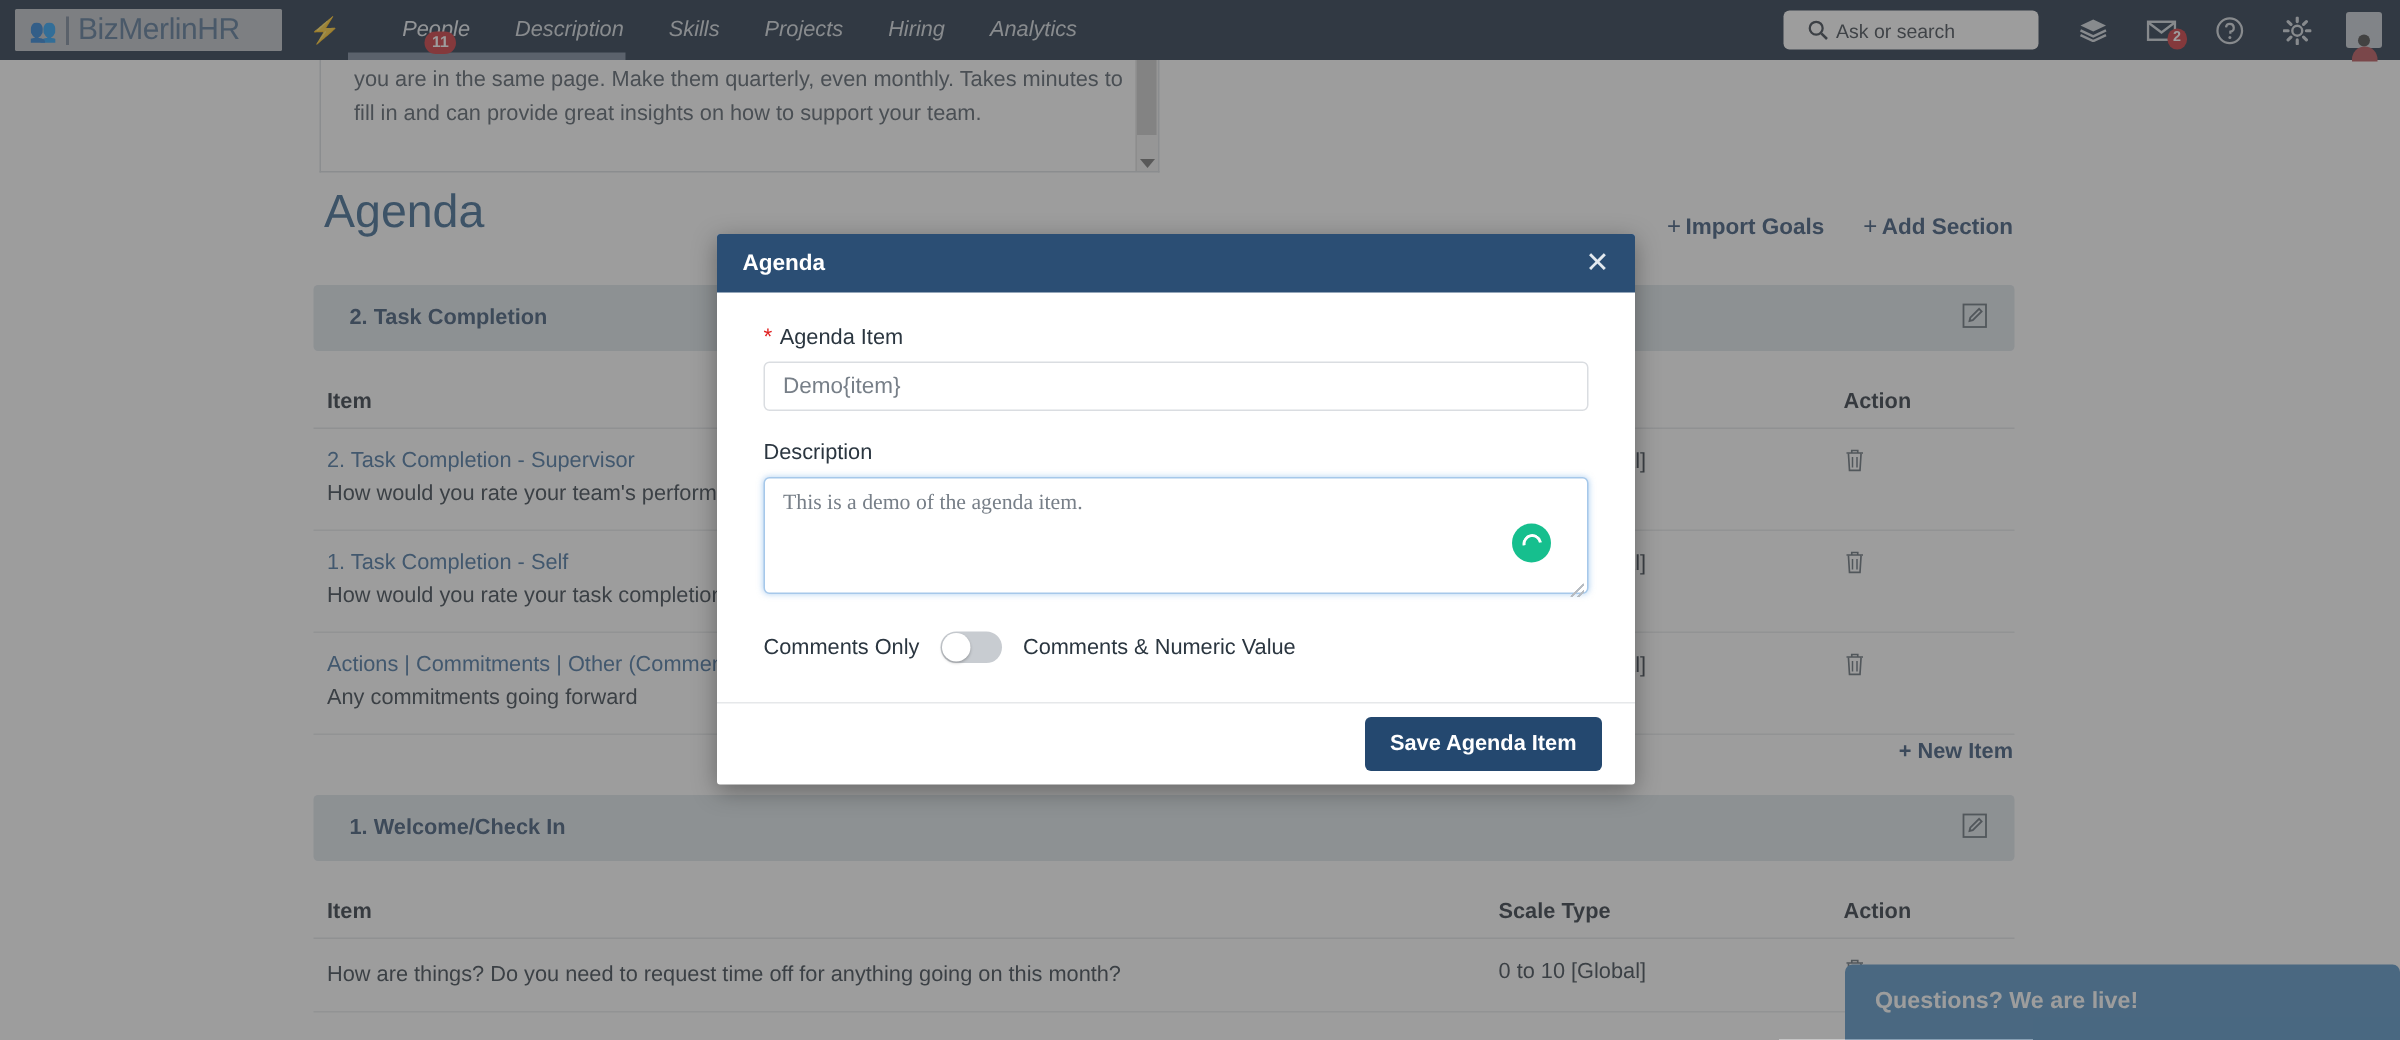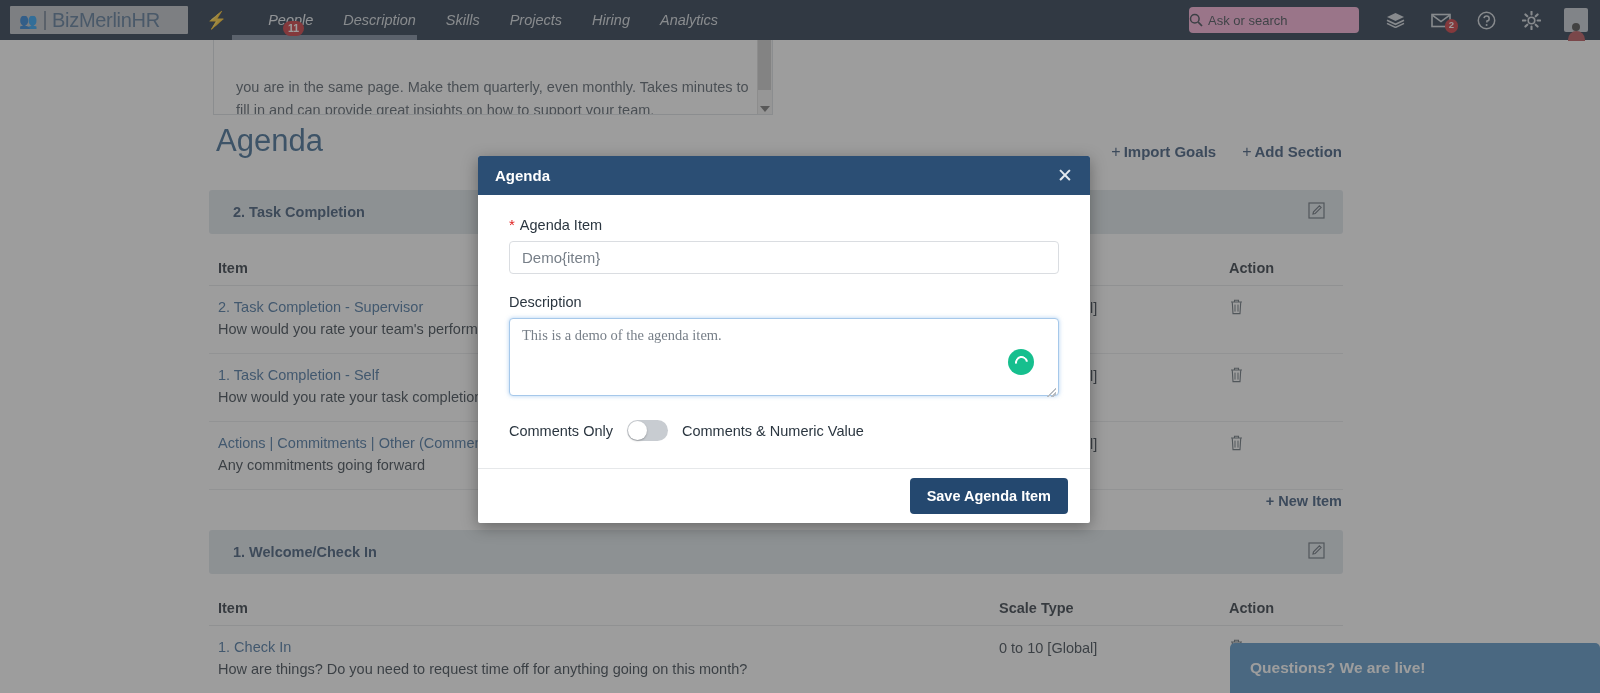--- a/index.html
+++ b/index.html
@@ -53,23 +53,23 @@
     background: #c9252d; color: #fff;
     font-size: 10.5px; font-weight: bold;
     border-radius: 9px; padding: 1px 5px 2px;
     z-index: 42; line-height: 1.15;
   }
   .nav-right {
     position: absolute; right: 0; top: 0; height: 40px;
     display: flex; align-items: center;
   }
   .searchbox {
-    width: 170px; height: 26px; background: #f9a8d4;
+    width: 170px; height: 26px; background: #ffffff;
     border-radius: 4px; display: flex; align-items: center;
-    padding-left: 0; margin-right: 14px;
+    padding-left: 16px; margin-right: 14px;
   }
   .search-glyph { color: #2c3540; font-size: 14px; margin-right: 5px; display:flex; }
   .search-ph { color: #333b44; font-size: 13px; }
   .navicon {
     color: #cfd6dd; margin: 0 13px; font-size: 17px;
     position: relative; display: flex; align-items: center; cursor: pointer;
   }
   .mail-badge {
     position: absolute; right: -7px; bottom: -5px;
     background: #c9252d; color: #fff; font-size: 9.5px; font-weight: bold;
@@ -97,21 +97,20 @@
 
   .intro-box {
     position: absolute; left: 213px; top: 0px;
     width: 560px; height: 75px;
     border: 1px solid #d8dce0; border-top: none;
     background: #fff; overflow: hidden;
   }
   .intro-text {
     font-size: 14.5px; color: #4a5560; line-height: 23px;
     padding: 2px 22px 0 22px;
-    margin-top: 34px;
   }
   .intro-scroll {
     position: absolute; right: 0; top: 0; width: 15px; height: 75px;
     background: #f0f0f0; border-left: 1px solid #dcdcdc;
   }
   .intro-thumb {
     position: absolute; right: 1px; top: 0px; width: 13px; height: 50px;
     background: #c6c6c6;
   }
   .intro-arrow {
@@ -385,21 +384,20 @@
     </div>
 
     <div class="tbl" style="top:550px;">
       <div class="tbl-head">
         <div class="col-item">Item</div>
         <div class="col-scale">Scale Type</div>
         <div class="col-action">Action</div>
       </div>
       <div class="tbl-row">
         <div class="col-item">
-          <span class="row-link">1. Check In</span>
           <div class="row-desc">How are things? Do you need to request time off for anything going on this month?</div>
         </div>
         <div class="col-scale cell-scale">0 to 10 [Global]</div>
         <div class="col-action">
           <span class="trash">
             <svg width="15" height="17" viewBox="0 0 15 17">
                 <path d="M2 4 h11 M5.5 4 V2.3 h4 V4 M3.3 4.6 l0.7 11 h7 l0.7 -11" fill="none" stroke="#5b6670" stroke-width="1.1"></path>
                 <path d="M6 6.6 v7 M9 6.6 v7" stroke="#5b6670" stroke-width="1" fill="none"></path>
               </svg>
           </span>

